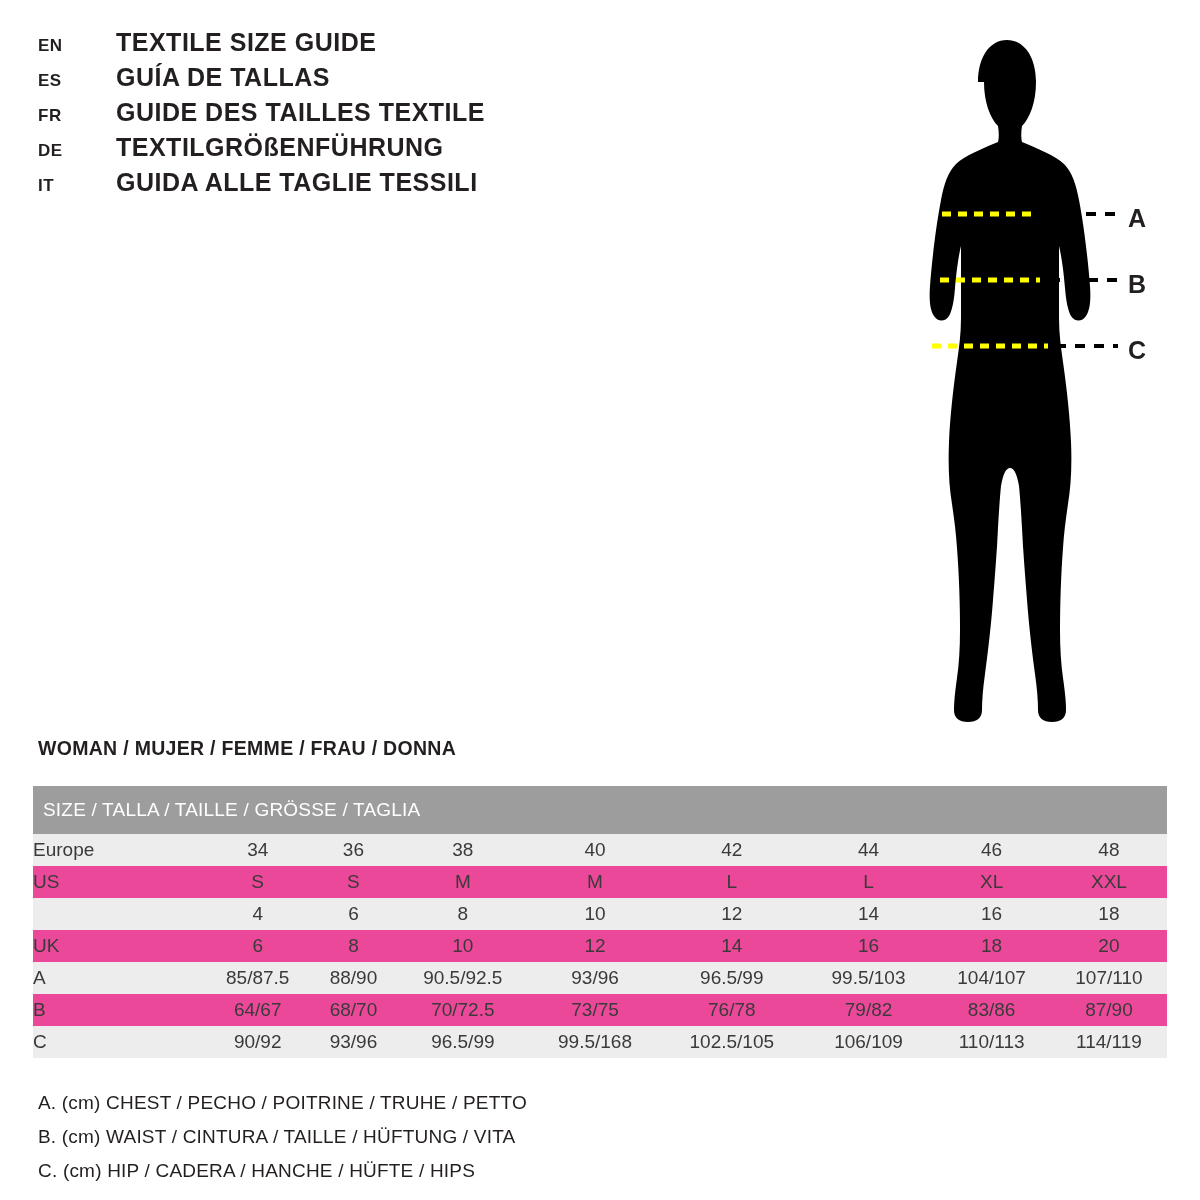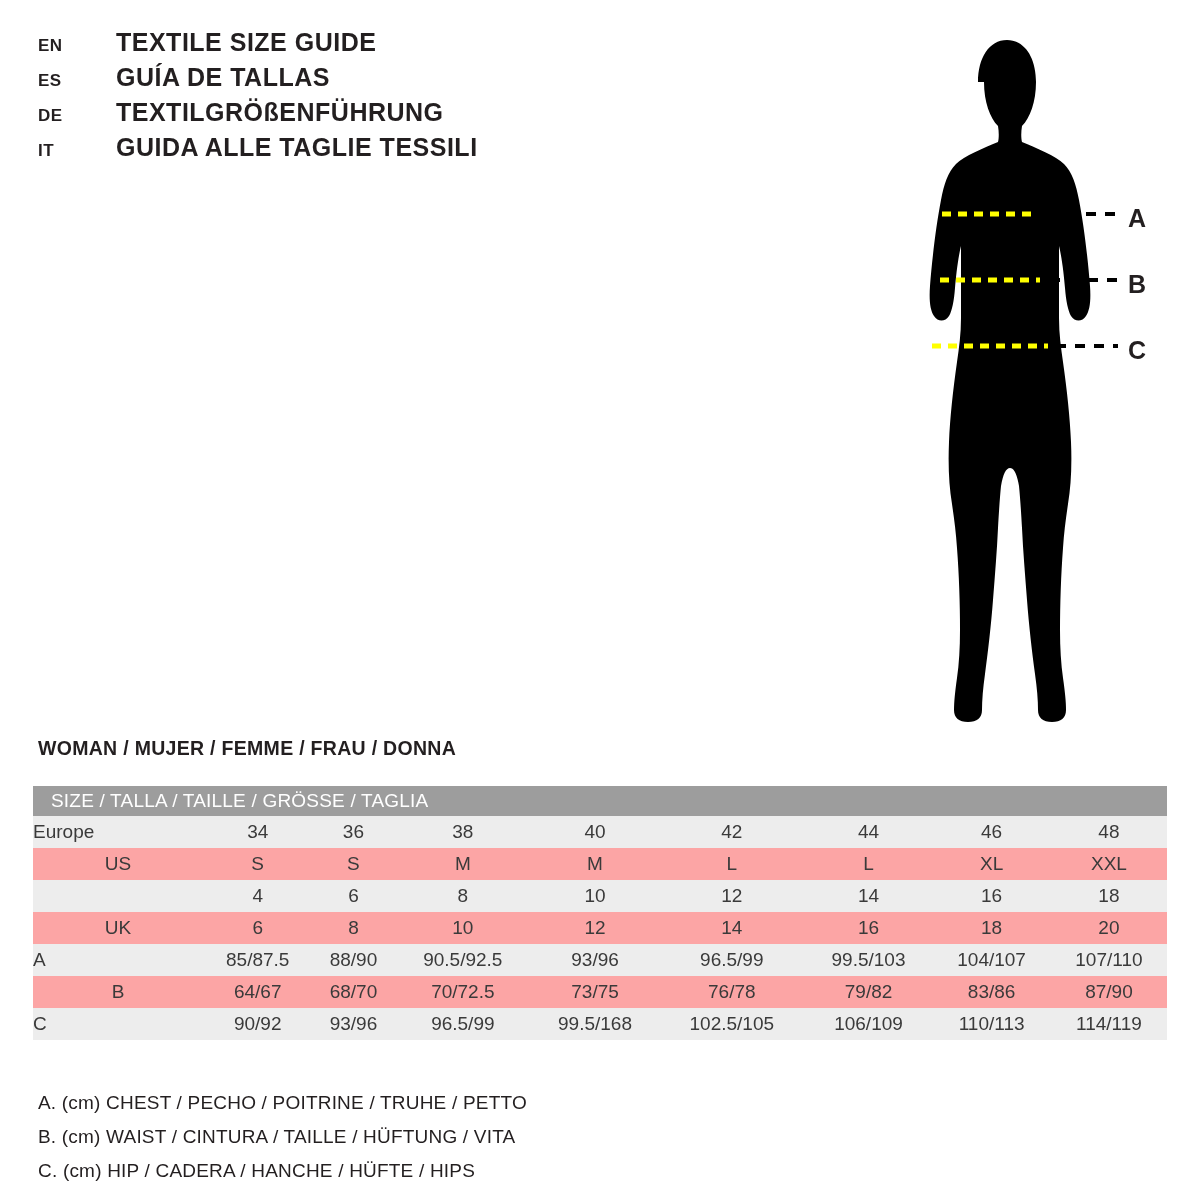--- a/index.html
+++ b/index.html
@@ -88,37 +88,36 @@
     padding: 0;
     height: 32px;
     font-weight: normal;
     text-align: center;
     vertical-align: middle;
   }
   table.size-table .hdr-row td {
     background: #9d9d9d;
     color: #ffffff;
     text-align: left;
-    padding-left: 18px;
+    padding-left: 10px;
     font-size: 19px;
-    height: 30px;
+    height: 48px;
     letter-spacing: 0.2px;
     margin-left: 10px;
   }
   table.size-table .rowlabel {
     text-align: left;
     width: 170px;
     color: #3a3a3a;
   }
   table.size-table tr.shade td {
     background: #ededed;
   }
   table.size-table tr.plain td {
-    background: #fca5a5;
-    text-align: center;
+    background: #ec4899;
   }
 
   
   .notes {
     position: absolute;
     left: 38px;
     top: 1092px;
     font-size: 19px;
     color: #231f20;
   }
@@ -131,20 +130,24 @@
 <body>
 
 <div class="titles">
   <div class="title-row">
     <span class="title-lang">EN</span>
     <span class="title-text">TEXTILE SIZE GUIDE</span>
   </div>
   <div class="title-row">
     <span class="title-lang">ES</span>
     <span class="title-text">GUÍA DE TALLAS</span>
+  </div>
+  <div class="title-row">
+    <span class="title-lang">FR</span>
+    <span class="title-text">GUIDE DES TAILLES TEXTILE</span>
   </div>
   <div class="title-row">
     <span class="title-lang">DE</span>
     <span class="title-text">TEXTILGRÖßENFÜHRUNG</span>
   </div>
   <div class="title-row">
     <span class="title-lang">IT</span>
     <span class="title-text">GUIDA ALLE TAGLIE TESSILI</span>
   </div>
 </div>

